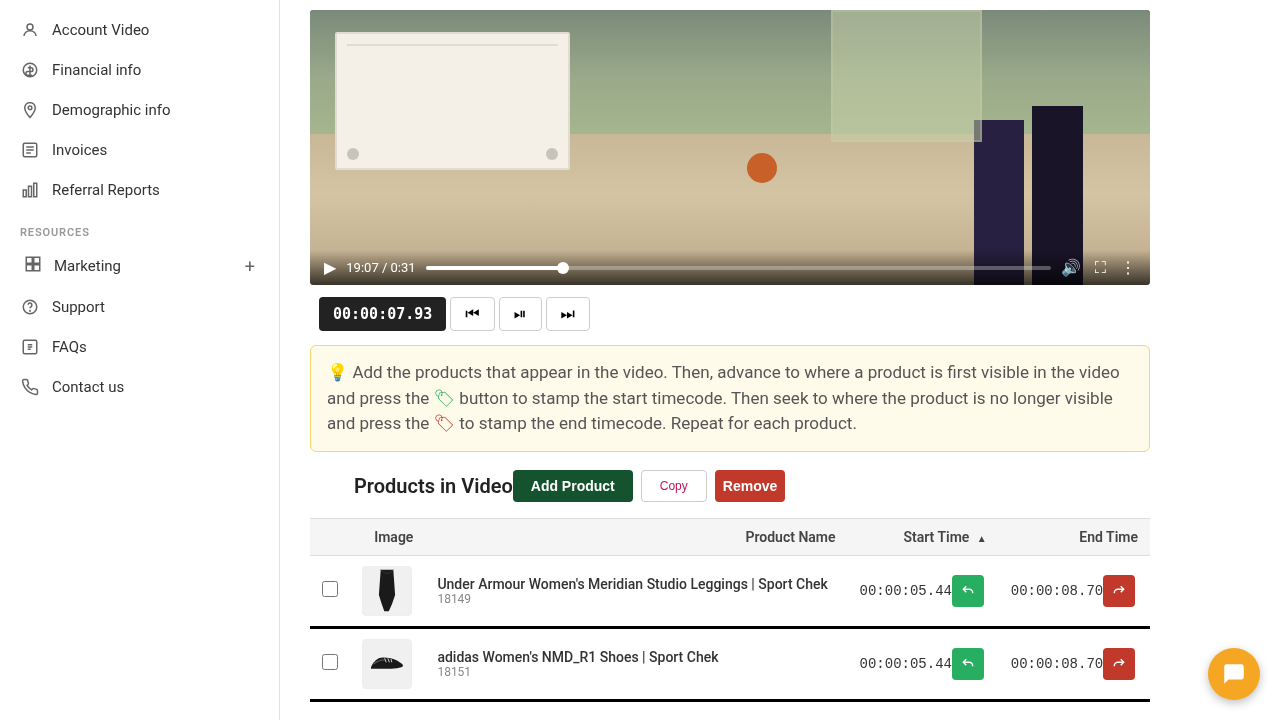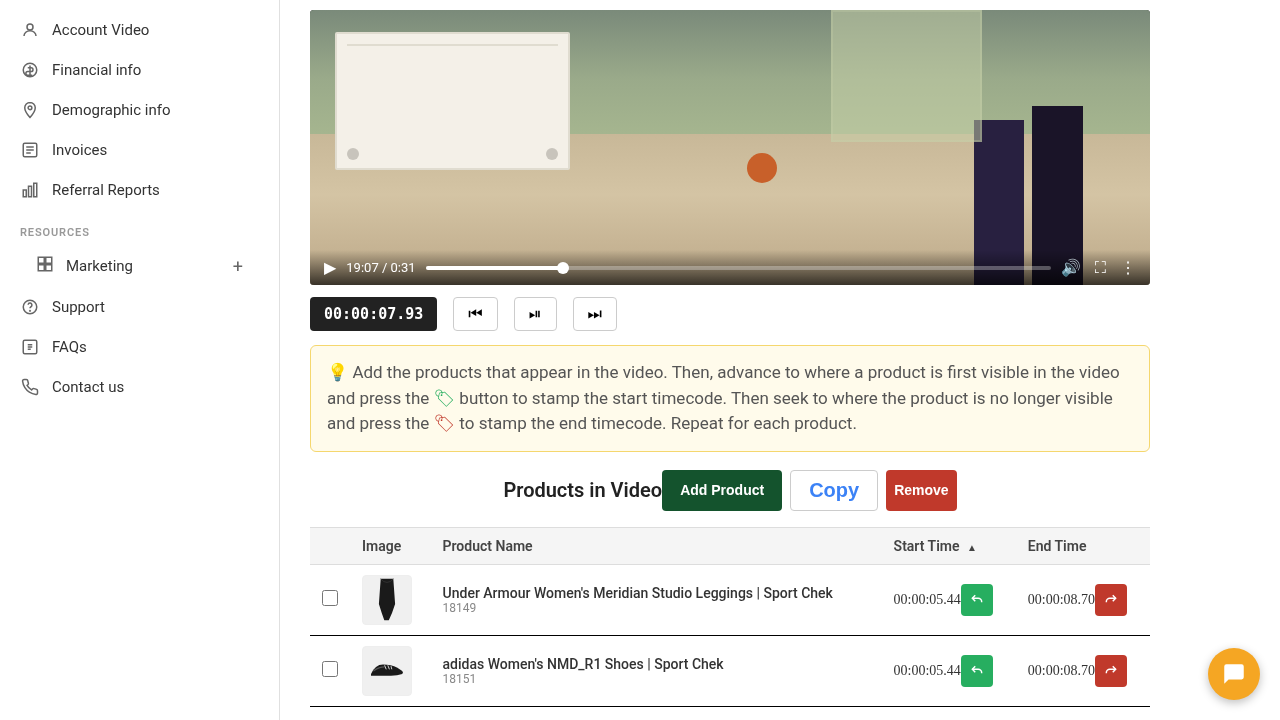--- a/index.html
+++ b/index.html
@@ -30,21 +30,21 @@
       font-weight: 600;
       color: #999;
       letter-spacing: 0.08em;
       padding: 16px 20px 6px;
       text-transform: uppercase;
     }
     .sidebar-item-with-plus {
       display: flex;
       align-items: center;
       justify-content: space-between;
-      padding: 10px 36px;
+      padding: 10px 24px;
       cursor: pointer;
       color: #333;
       font-size: 15px;
     }
     .sidebar-item-left { display: flex; align-items: center; gap: 12px; }
     .plus-icon { color: #666; font-size: 18px; }
 
     
     .main {
       flex: 1;
@@ -125,22 +125,23 @@
       background: #fff;
       border-radius: 50%;
     }
     .vc-right-icons { display: flex; gap: 14px; align-items: center; }
     .vc-icon { color: #fff; font-size: 16px; cursor: pointer; }
 
     
     .controls-bar {
       display: flex;
       align-items: flex-end;
-      gap: 16px;
+      gap: 4px;
       margin-bottom: 14px;
+      margin-left: 9px;
     }
     .timecode-display {
       background: #222;
       color: #fff;
       font-family: monospace;
       font-size: 15px;
       padding: 8px 14px;
       border-radius: 4px;
       font-weight: 600;
     }
@@ -165,47 +166,48 @@
       margin-bottom: 18px;
       font-size: 17px;
       color: #555;
       line-height: 1.5;
     }
 
     
     .products-header {
       display: flex;
       align-items: center;
-      justify-content: center;
+      justify-content: flex-start;
       margin-bottom: 16px;
+      margin-left: 44px;
     }
     .products-title {
       font-size: 20px;
       font-weight: 600;
       color: #222;
     }
     .products-actions { display: flex; gap: 8px; }
     .btn-add-product {
       background: #14532d;
       color: #fff;
       border: none;
       border-radius: 4px;
       padding: 8px 18px;
       font-size: 14px;
       font-weight: 600;
       cursor: pointer;
     }
     .btn-copy {
       background: #fff;
-      color: #3b82f6;
+      color: #be185d;
       border: 1px solid #ccc;
       border-radius: 4px;
       padding: 8px 18px;
-      font-size: 20px;
-      font-weight: 700;
+      font-size: 12px;
+      font-weight: 400;
       cursor: pointer;
     }
     .btn-remove {
       background: #c0392b;
       color: #fff;
       border: none;
       border-radius: 4px;
       padding: 8px 8px;
       font-size: 14px;
       font-weight: 600;
@@ -216,49 +218,49 @@
     .products-table {
       width: 100%;
       border-collapse: collapse;
       font-size: 14px;
     }
     .products-table th {
       background: #f5f5f5;
       border-bottom: 1px solid #ddd;
       border-top: 1px solid #ddd;
       padding: 10px 12px;
-      text-align: left;
+      text-align: right;
       font-weight: 600;
       color: #444;
     }
     .products-table th.sortable { cursor: pointer; }
     .sort-arrow { margin-left: 4px; font-size: 10px; }
     .products-table td {
-      border-bottom: 1px solid #000000;
+      border-bottom: 3px solid #000000;
       padding: 10px 12px;
       vertical-align: middle;
       color: #333;
     }
     .product-checkbox { width: 16px; height: 16px; cursor: pointer; }
     .product-img-placeholder {
       width: 50px;
       height: 50px;
       background: #f0f0f0;
       border: 1px solid #eee;
       border-radius: 4px;
       display: flex;
       align-items: center;
       justify-content: center;
     }
     
     .leggings-svg, .shoes-svg { width: 40px; height: 45px; }
     .product-name-cell { }
     .product-name { font-weight: 500; color: #333; }
     .product-id { color: #888; font-size: 12px; }
-    .timecode-cell { font-family: Liberation Serif, serif; color: #333; display: flex; align-items: center; }
+    .timecode-cell { font-family: Liberation Mono, monospace; color: #333; display: flex; align-items: center; }
     .stamp-btn-green {
       background: #27ae60;
       border: none;
       border-radius: 4px;
       width: 32px;
       height: 32px;
       cursor: pointer;
       display: flex;
       align-items: center;
       justify-content: center;

